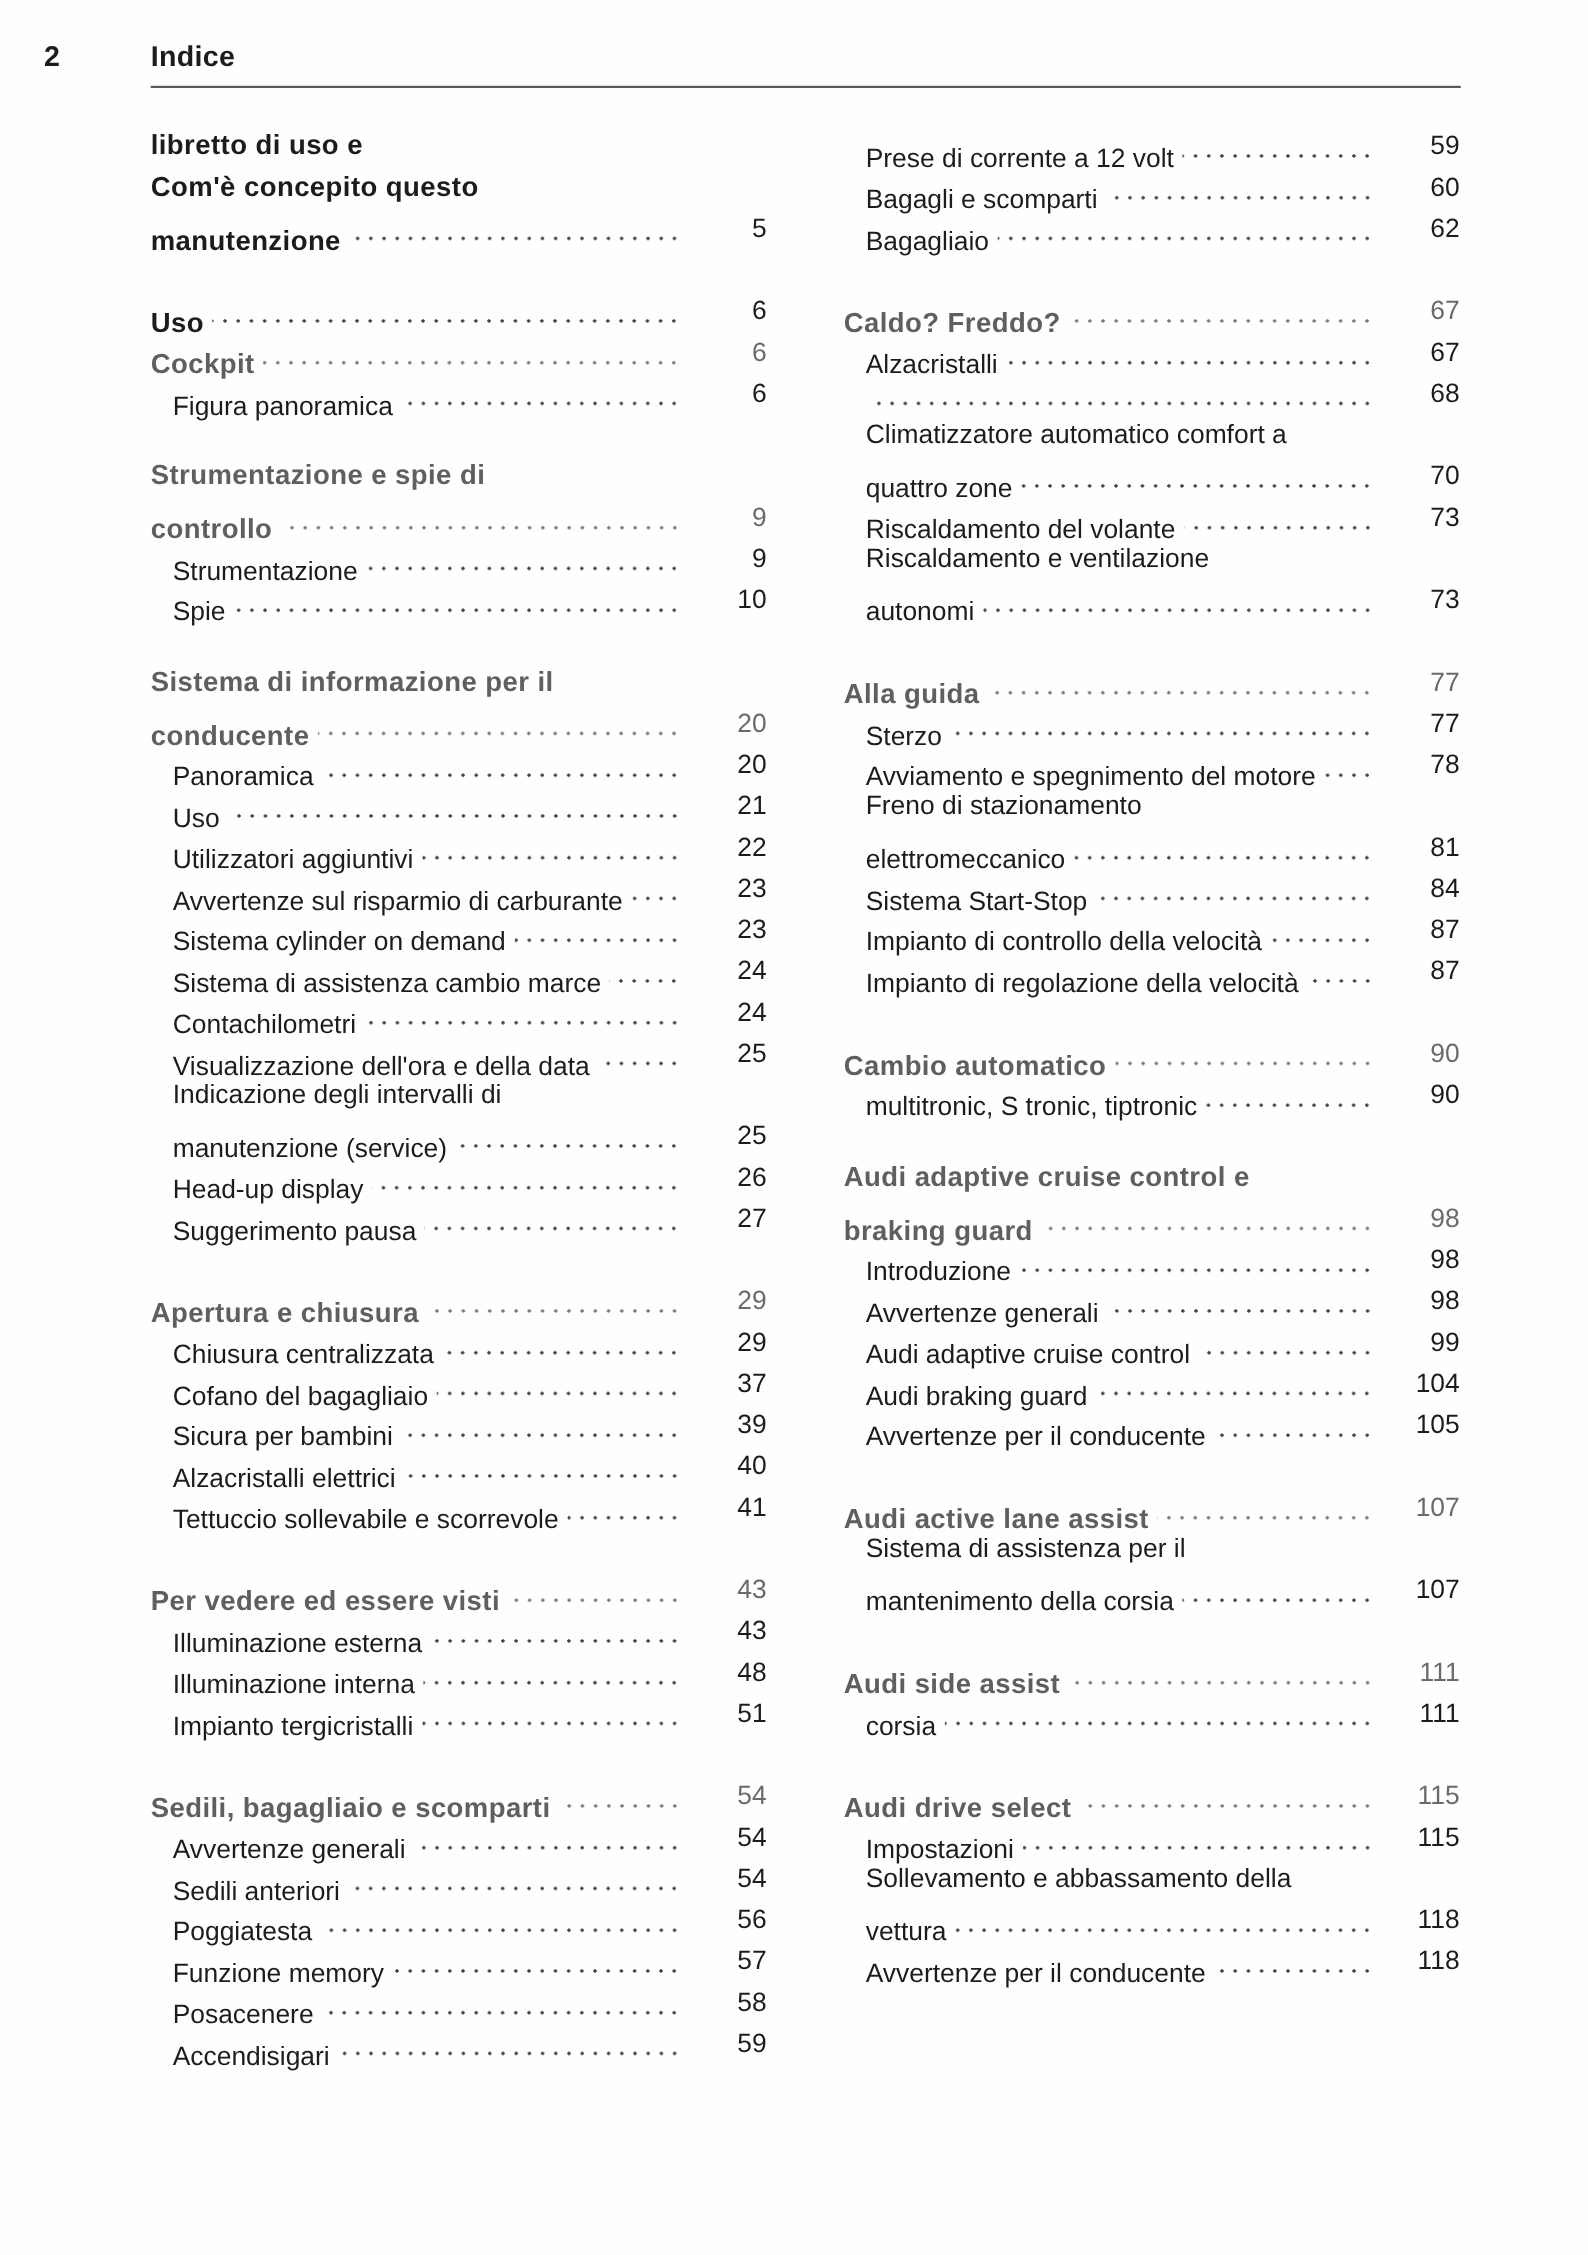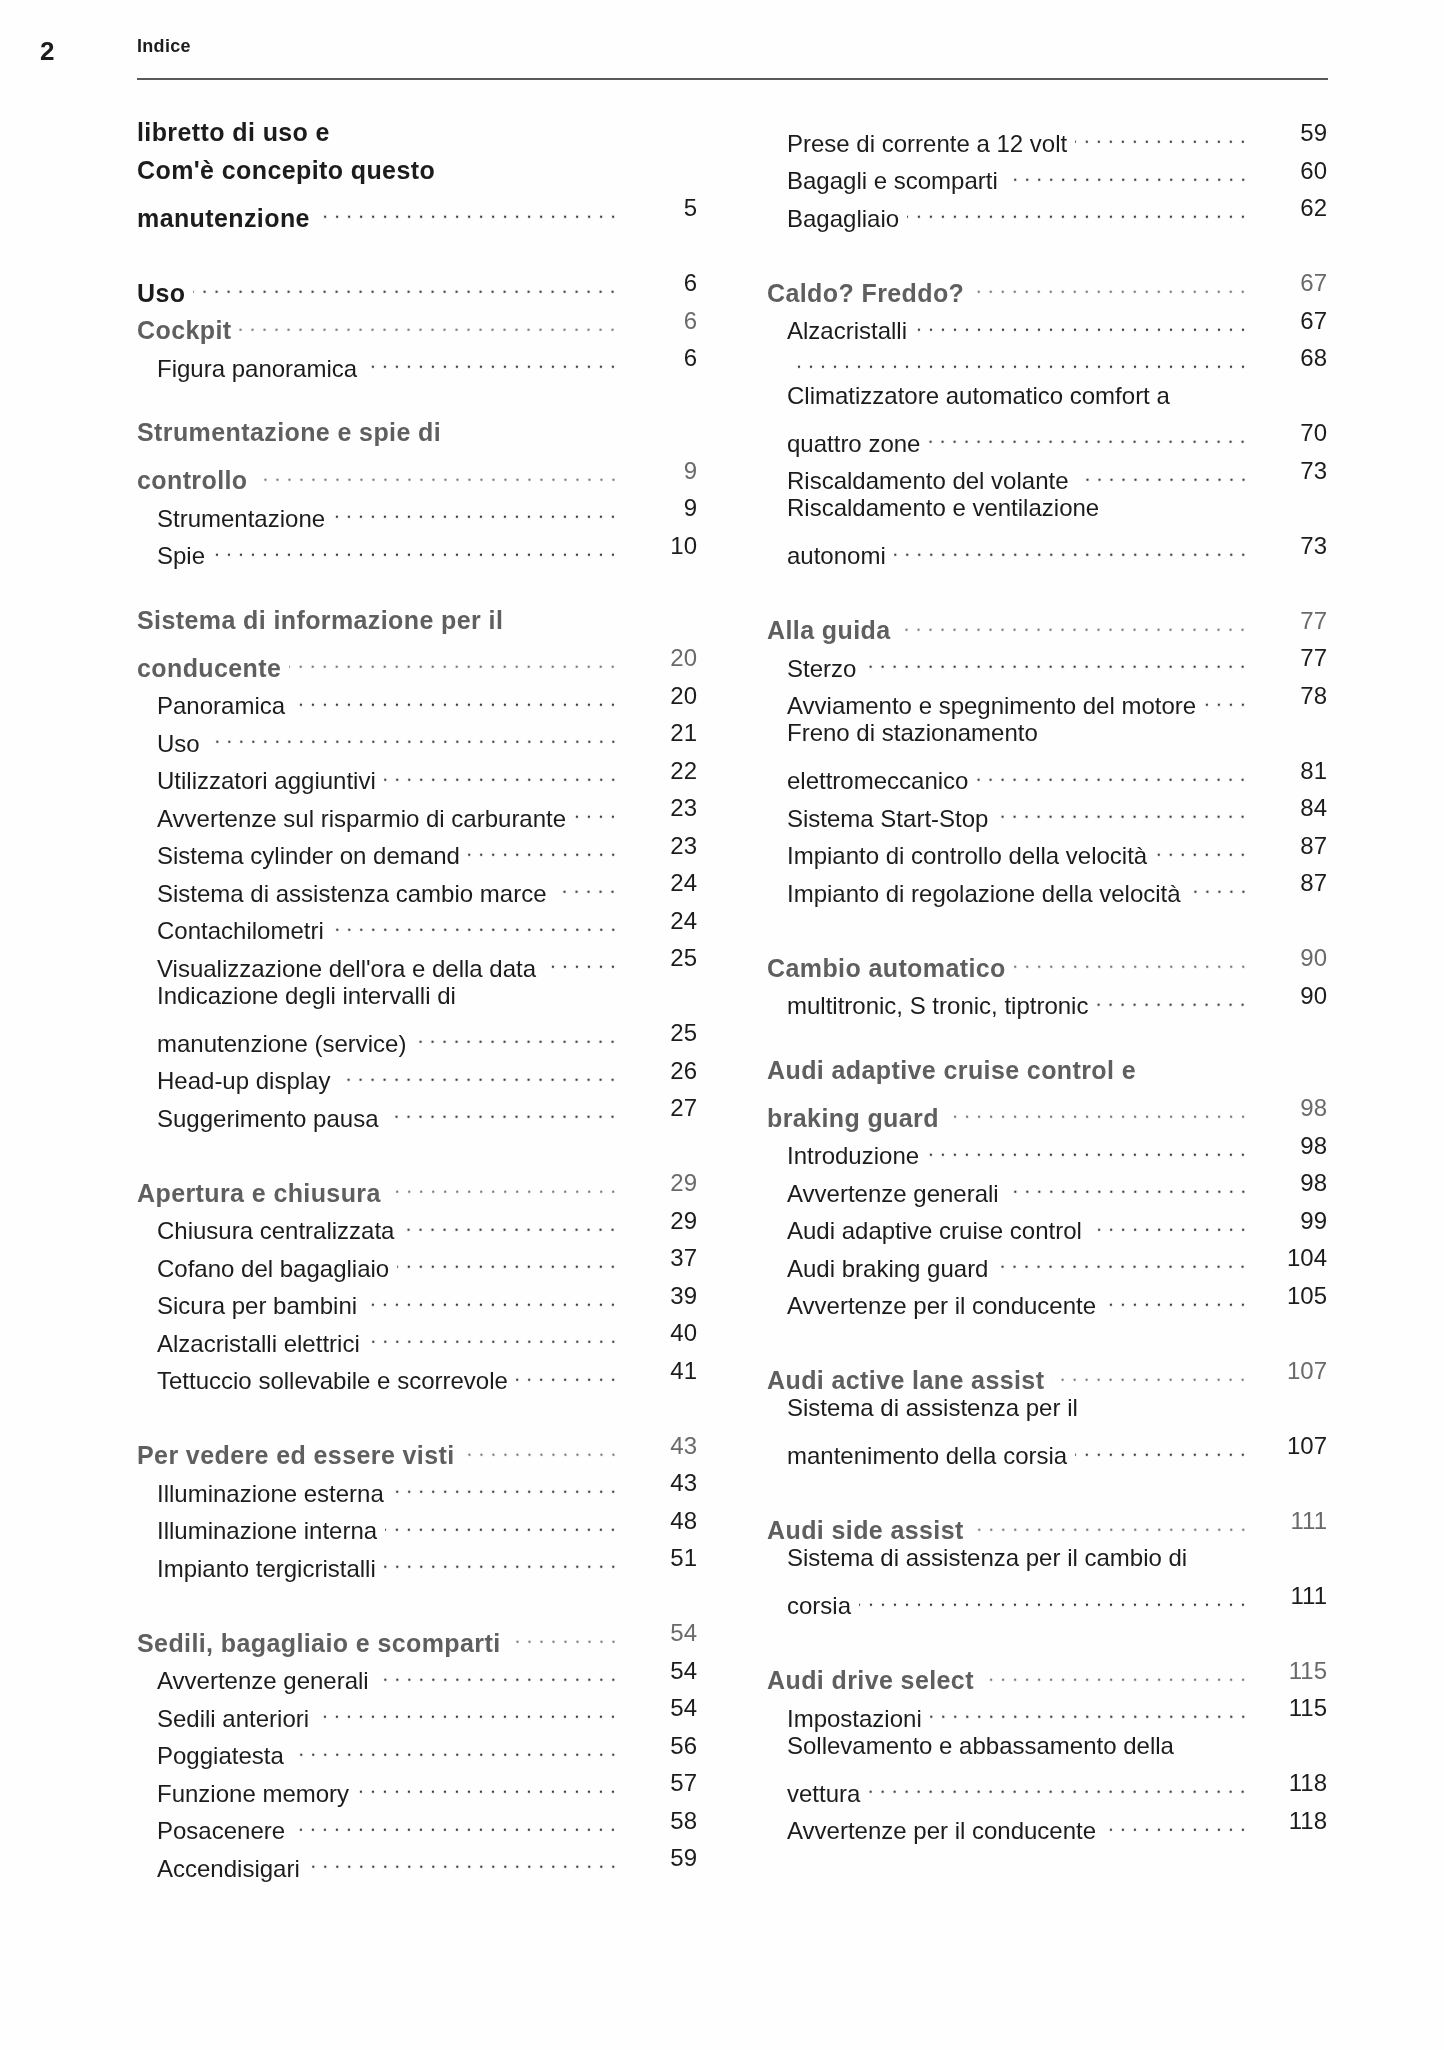--- a/index.html
+++ b/index.html
@@ -7,21 +7,21 @@
     width: 1444px; height: 2050px; position: relative; overflow: hidden;
     background: #fefefe; color: #1c1c1c;
     font-family: "Liberation Sans", sans-serif;
   }
   .page-number {
     position: absolute; left: 40px; top: 36px;
     font-size: 26px; font-weight: bold; color: #1c1c1c;
   }
   .page-title {
     position: absolute; left: 137px; top: 36px;
-    font-size: 18px; font-weight: bold; color: #1c1c1c; letter-spacing: 0.3px;
+    font-size: 26px; font-weight: bold; color: #1c1c1c; letter-spacing: 0.3px;
   }
   .header-rule {
     position: absolute; left: 137px; top: 78px; width: 1191px; height: 2px;
     background: #5a5a5a;
   }
   .toc-column { position: absolute; top: 114px; }
   .col-left  { left: 137px; width: 560px; }
   .col-right { left: 767px; width: 560px; }
   .section + .section { margin-top: 37.5px; }
   .entry { display: block; }
@@ -553,23 +553,20 @@
     </div>
     <div class="section">
       <div class="entry head tone-secondary">
         <div class="line last">
           <span class="label">Audi side assist</span>
           <span class="leader"></span>
           <span class="page">111</span>
         </div>
       </div>
       <div class="entry sub">
-        <div class="line">
-          <span class="label">Sistema di assistenza per il cambio di</span>
-        </div>
         <div class="line last">
           <span class="label">corsia</span>
           <span class="leader"></span>
           <span class="page">111</span>
         </div>
       </div>
     </div>
     <div class="section">
       <div class="entry head tone-secondary">
         <div class="line last">

